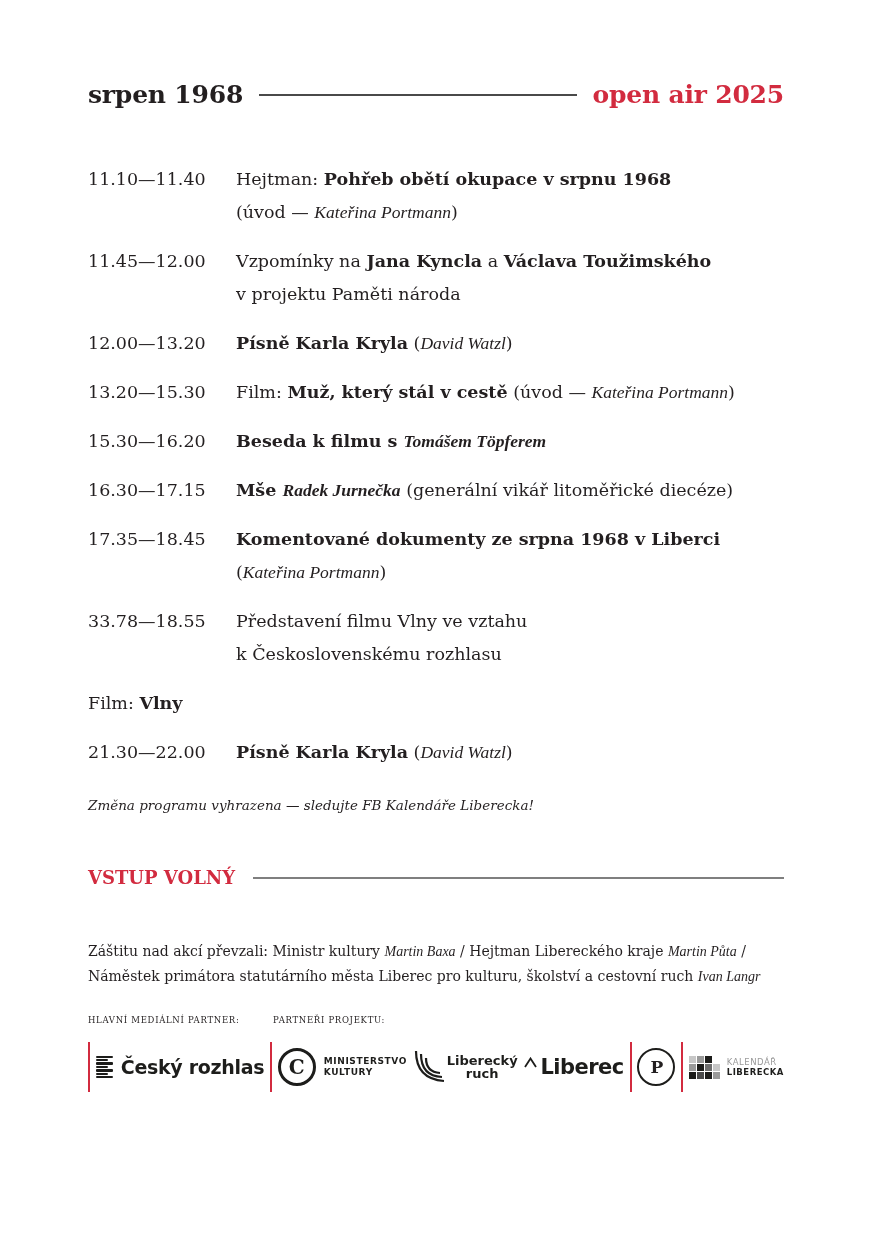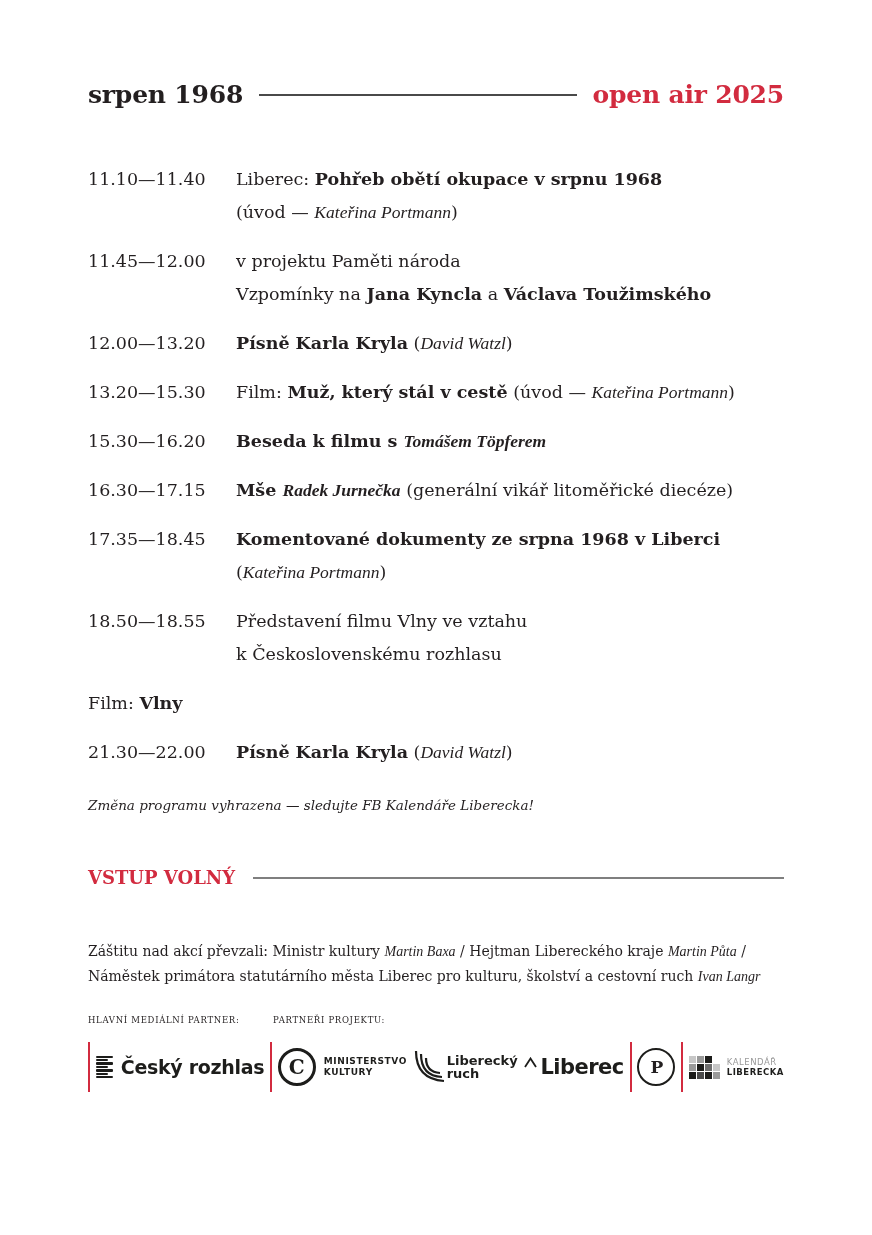--- a/index.html
+++ b/index.html
@@ -51,21 +51,21 @@
   .cro-text { font-size:19px; font-weight:700; letter-spacing:-0.3px; }
 
   
   .min-icon { width:38px; height:38px; border:3px solid #1d1d1b; border-radius:50%;
               display:flex; align-items:center; justify-content:center; margin-right:8px; }
   .min-icon span { font-family:"DejaVu Serif", serif; font-size:20px; font-weight:700; line-height:1; }
   .min-text { font-size:9px; font-weight:700; letter-spacing:0.6px; line-height:11px; }
 
   
   .kraj { }
-  .kraj-text { text-align:left; font-size:13px; font-weight:700; line-height:13px; margin-left:2px; }
+  .kraj-text { text-align:center; font-size:13px; font-weight:700; line-height:13px; margin-left:2px; }
 
   
   .lib-caret { margin-right:2px; margin-bottom:10px; }
   .lib-text { font-size:21px; font-weight:700; letter-spacing:-0.5px; }
 
   
   .pb { width:38px; height:38px; border:2px solid #1d1d1b; border-radius:50%;
         display:flex; align-items:center; justify-content:center; }
   .pb span { font-family:"DejaVu Serif", serif; font-size:17px; font-weight:700; letter-spacing:-1px; }
 
@@ -83,29 +83,29 @@
   <div class="hdr">
     <h1>srpen 1968</h1>
     <div class="rule"></div>
     <h1 class="red">open air 2025</h1>
   </div>
 
   <div>
       <div class="row">
         <div class="time">11.10—11.40</div>
         <div class="desc">
-          <div class="line"><span>Liberec: </span><span class="b">Pohřeb obětí okupace v srpnu 1968</span></div>
+          <div class="line"><span>Hejtman: </span><span class="b">Pohřeb obětí okupace v srpnu 1968</span></div>
           <div class="line"><span>(úvod — </span><span class="i">Kateřina Portmann</span><span>)</span></div>
         </div>
       </div>
       <div class="row">
         <div class="time">11.45—12.00</div>
         <div class="desc">
+          <div class="line"><span>Vzpomínky na </span><span class="b">Jana Kyncla</span><span> a </span><span class="b">Václava Toužimského</span></div>
           <div class="line"><span>v projektu Paměti národa</span></div>
-          <div class="line"><span>Vzpomínky na </span><span class="b">Jana Kyncla</span><span> a </span><span class="b">Václava Toužimského</span></div>
         </div>
       </div>
       <div class="row">
         <div class="time">12.00—13.20</div>
         <div class="desc">
           <div class="line"><span class="b">Písně Karla Kryla</span><span> (</span><span class="i">David Watzl</span><span>)</span></div>
         </div>
       </div>
       <div class="row">
         <div class="time">13.20—15.30</div>
@@ -126,21 +126,21 @@
         </div>
       </div>
       <div class="row">
         <div class="time">17.35—18.45</div>
         <div class="desc">
           <div class="line"><span class="b">Komentované dokumenty ze srpna 1968 v Liberci</span></div>
           <div class="line"><span>(</span><span class="i">Kateřina Portmann</span><span>)</span></div>
         </div>
       </div>
       <div class="row">
-        <div class="time">18.50—18.55</div>
+        <div class="time">33.78—18.55</div>
         <div class="desc">
           <div class="line"><span>Představení filmu Vlny ve vztahu</span></div>
           <div class="line"><span>k Československému rozhlasu</span></div>
         </div>
       </div>
       <div class="row">
         <div class="desc">
           <div class="line"><span>Film: </span><span class="b">Vlny</span></div>
         </div>
       </div>

